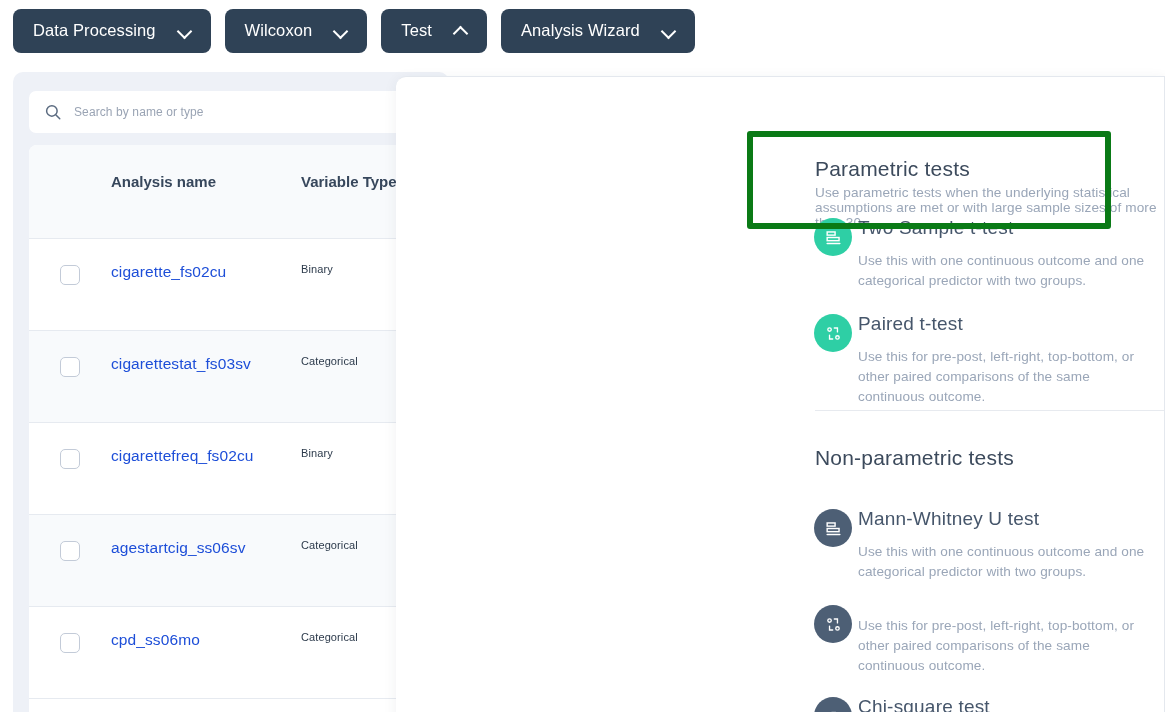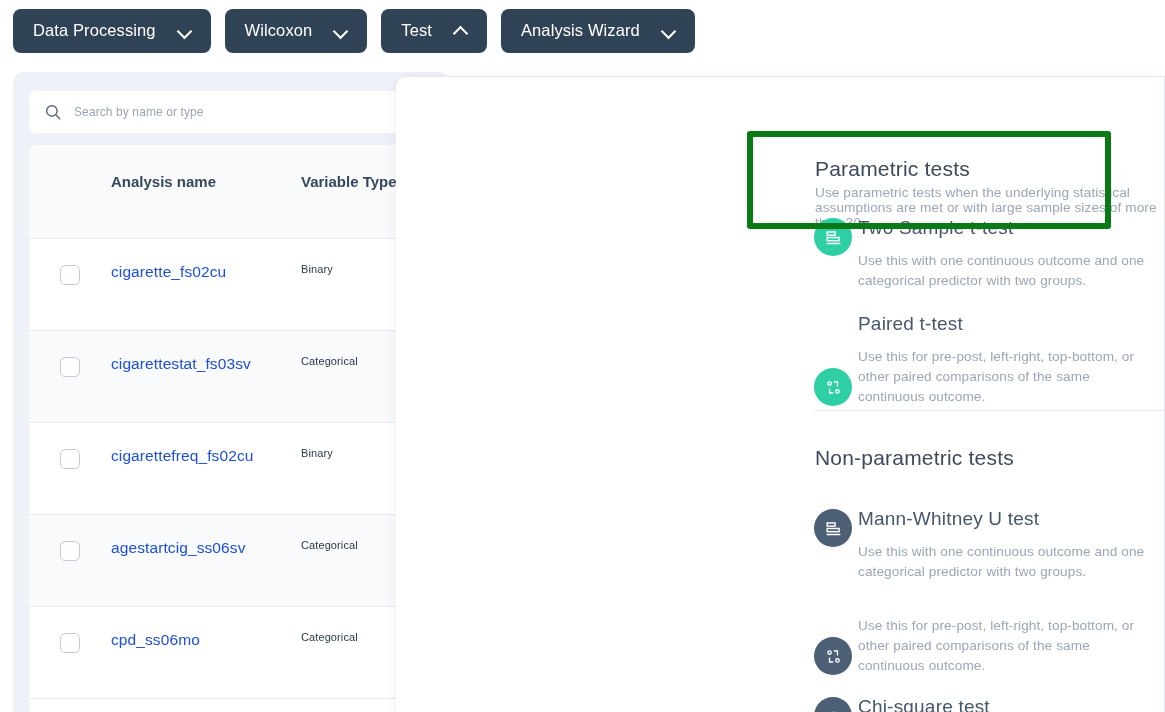--- a/index.html
+++ b/index.html
@@ -119,21 +119,21 @@
   }
 
   .hl-box {
     position: absolute; left: 747px; top: 131px; width: 364px; height: 98px;
     border: 6px solid #0a7a16; border-radius: 3px; pointer-events: none;
   }
 
   
   .r1 { grid-row: 1; } .r2 { grid-row: 2; } .r3 { grid-row: 3; }
   .c1 { grid-column: 1; } .c2 { grid-column: 2; }
-  .pad-row2 { padding-top: 22px; align-items: flex-end; }
+  .pad-row2 { padding-top: 22px; }
   .pad-row3 { padding-top: 20px; }
 </style>
 </head>
 <body>
 
 <div id="root">
 
   <div class="toolbar">
     <button class="tool-btn">
       <span class="lbl">Data Processing</span>

